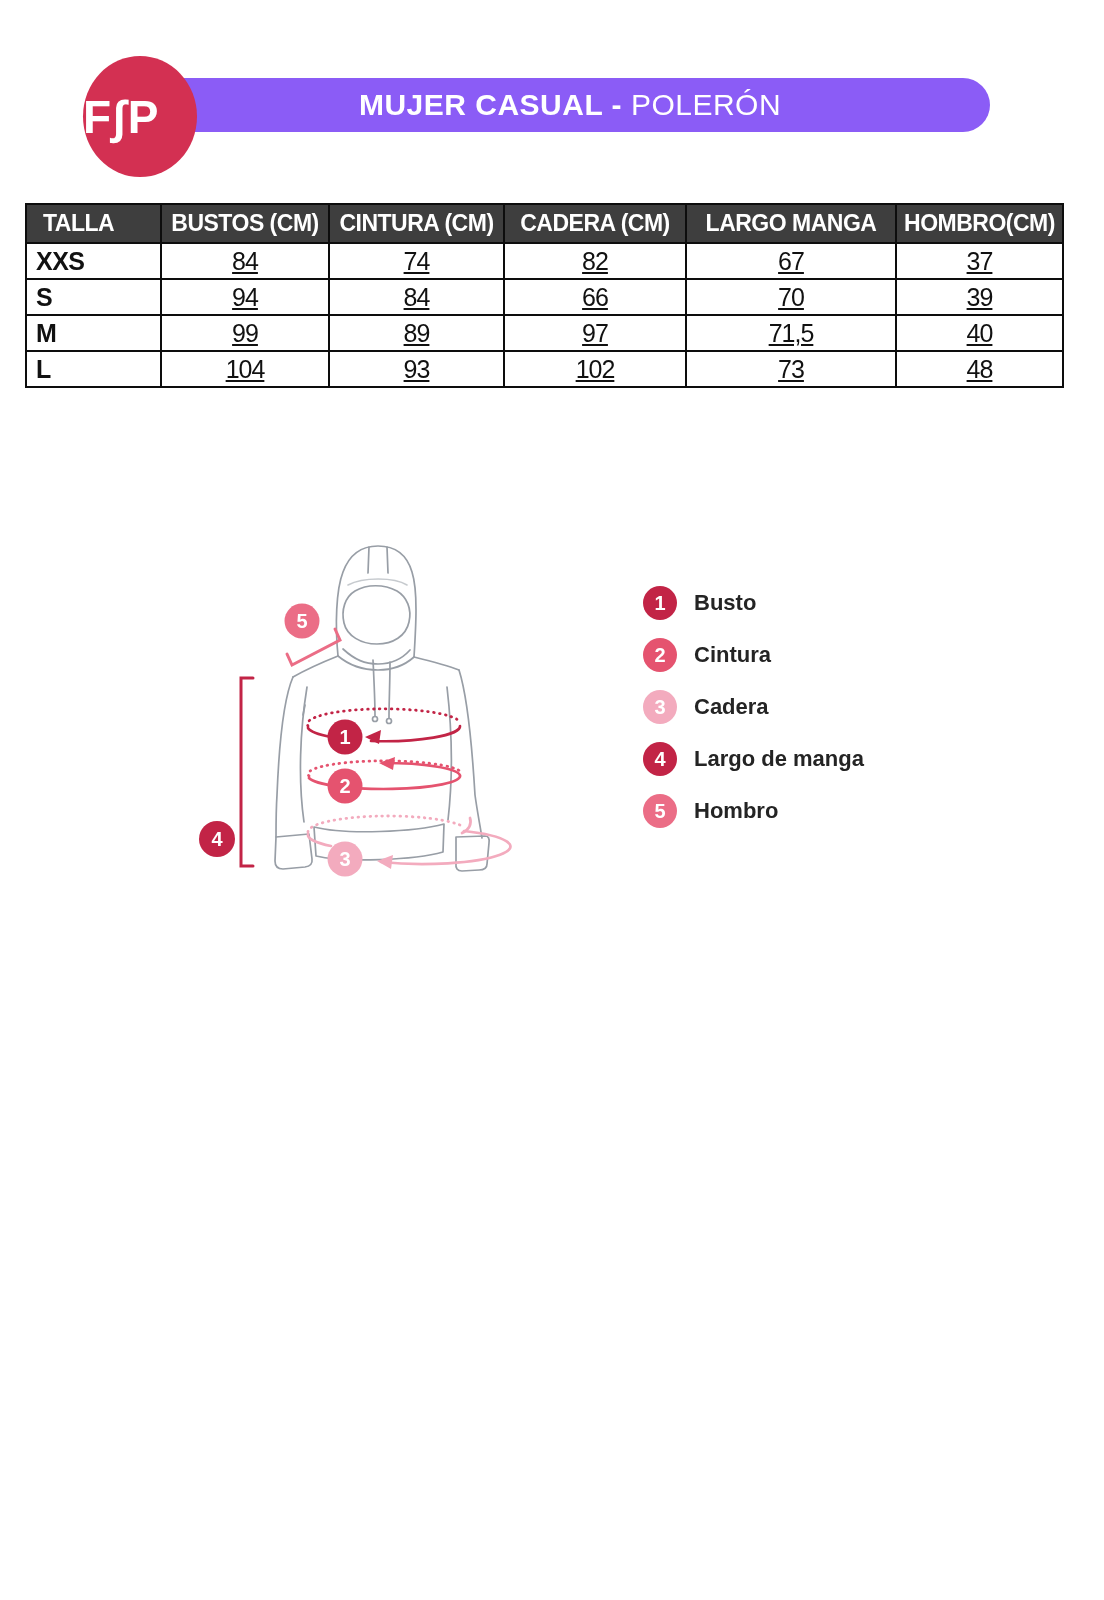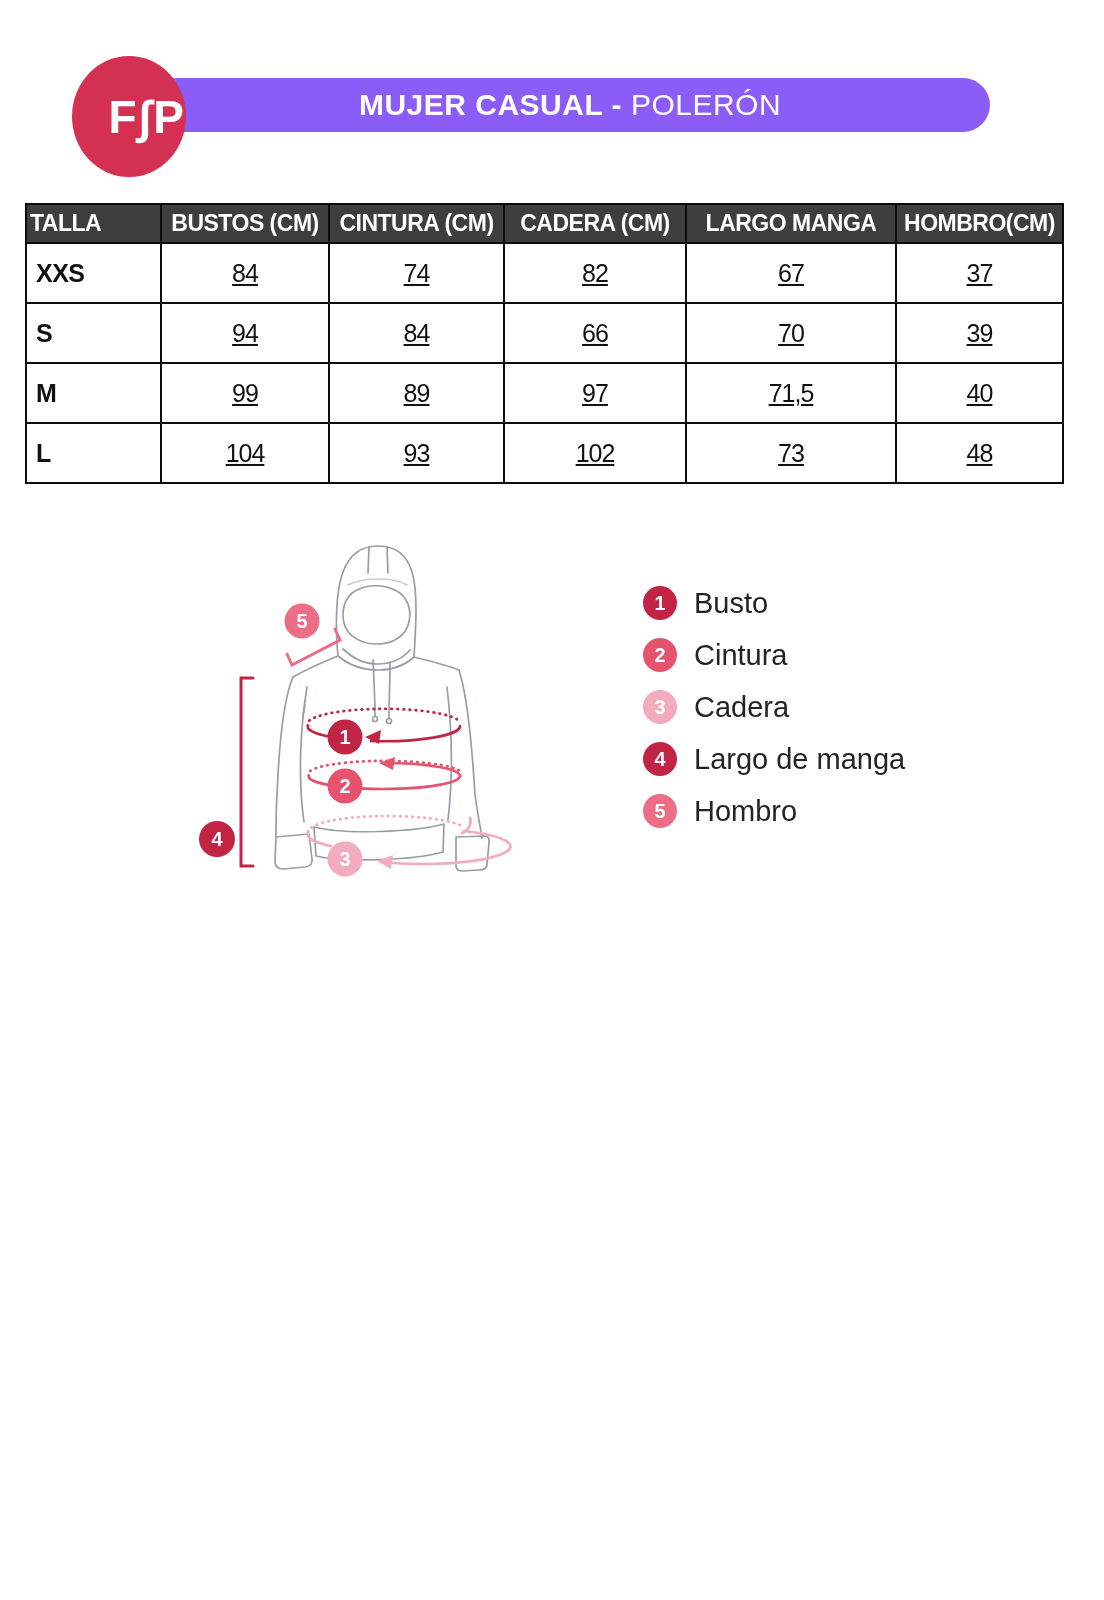--- a/index.html
+++ b/index.html
@@ -2,59 +2,59 @@
 <html><head>
 <meta charset="utf-8">
 <style>
   html,body{margin:0;padding:0;background:#fff;}
   .page{
     position:relative;width:1104px;height:1600px;background:#ffffff;
     font-family:"Liberation Sans",sans-serif;overflow:hidden;
   }
   
   .logo{
-    position:absolute;left:72px;top:56px;width:114px;height:121px;
-    border-radius:50%;display:flex;align-items:center;justify-content:flex-end;z-index:2;
+    position:absolute;left:83px;top:56px;width:114px;height:121px;
+    border-radius:50%;display:flex;align-items:center;justify-content:flex-start;z-index:2;
   }
   .logo-text{color:#fff;font-size:46px;font-weight:bold;letter-spacing:2px;line-height:1;}
   .banner{
     position:absolute;left:150px;top:78px;width:840px;height:54px;border-radius:27px;
     display:flex;align-items:center;justify-content:center;z-index:1;
   }
   .banner-text{color:#fff;font-size:30px;letter-spacing:.5px;white-space:pre;}
   .banner-text .bold{font-weight:bold;}
   
   .size-table{
     position:absolute;left:25px;top:203px;width:1037px;
     border-collapse:collapse;table-layout:fixed;color:#111;
   }
   .size-table th,.size-table td{border:2.6px solid #0d0d0d;overflow:hidden;white-space:nowrap;}
   .size-table th{
     background:#3e3e3e;color:#fff;font-size:23px;font-weight:bold;height:37px;
     letter-spacing:-.5px;padding:0 4px;
   }
-  .size-table th:first-child{text-align:left;padding-left:3px;}
-  .size-table td{height:34px;font-size:25px;padding:12px 6px;}
+  .size-table th:first-child{text-align:left;padding-left:16px;}
+  .size-table td{height:34px;font-size:25px;padding:0 6px;}
   td.size-cell{font-weight:bold;text-align:left;padding-left:9px;letter-spacing:-.5px;}
   td.val-cell{text-align:center;letter-spacing:-1px;font-weight:normal;text-decoration:underline;}
   
   .diagram{position:absolute;left:195px;top:515px;width:340px;height:375px;}
   .sk{fill:none;stroke-width:1.7;stroke-linecap:round;stroke-linejoin:round;}
   .sk-light{fill:none;stroke-width:1.6;stroke-linecap:round;opacity:.55;}
   .meas{fill:none;stroke-width:2.7;stroke-linecap:round;}
   .meas-dot{fill:none;stroke-width:2.8;stroke-linecap:round;stroke-dasharray:.6 5.4;}
   .badge-num{fill:#fff;font-family:"Liberation Sans",sans-serif;font-size:20px;font-weight:bold;text-anchor:middle;}
   
   .legend{position:absolute;left:643px;top:586px;}
   .legend-item{display:flex;align-items:center;height:34px;margin-bottom:18px;}
   .legend-badge{
     width:34px;height:34px;border-radius:50%;flex:0 0 34px;color:#fff;
     font-size:20px;font-weight:bold;display:flex;align-items:center;justify-content:center;
   }
-  .legend-label{margin-left:17px;font-size:29px;color:#242424;line-height:34px;}
+  .legend-label{margin-left:17px;font-size:22px;color:#242424;line-height:34px;font-weight:bold;}
 </style>
 </head>
 <body>
 
 <div class="page">
 
   <div class="logo" style="background: rgb(211, 48, 82);">
     <span class="logo-text">F∫P</span>
   </div>
   <div class="banner" style="background: #8b5cf6;">

